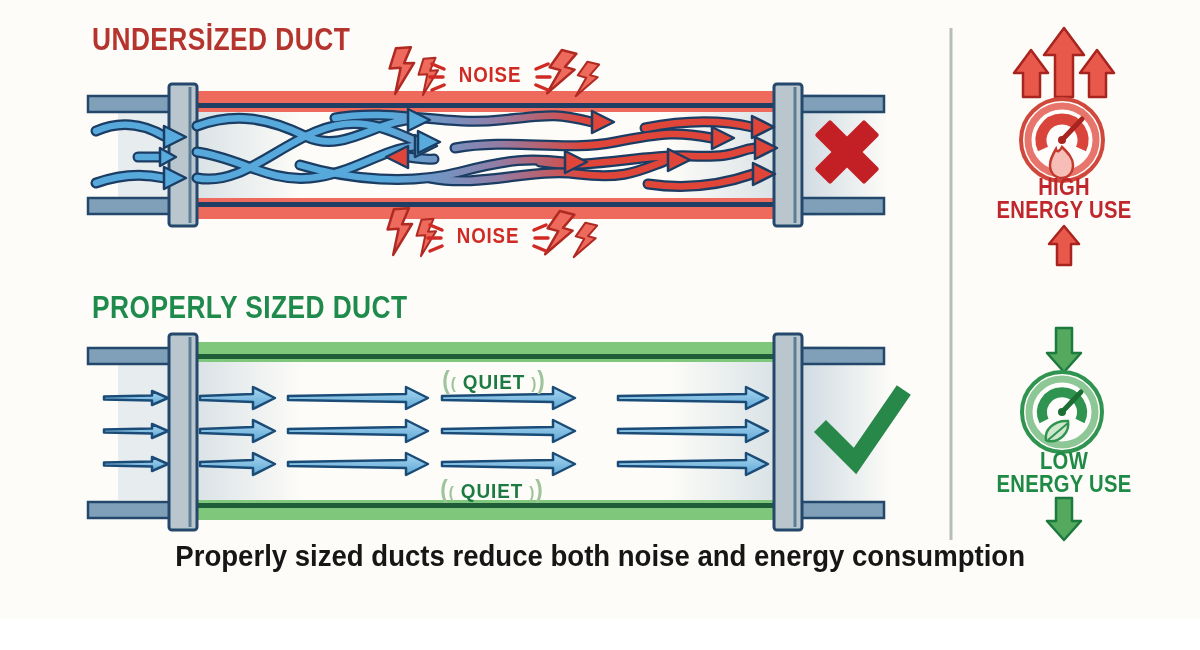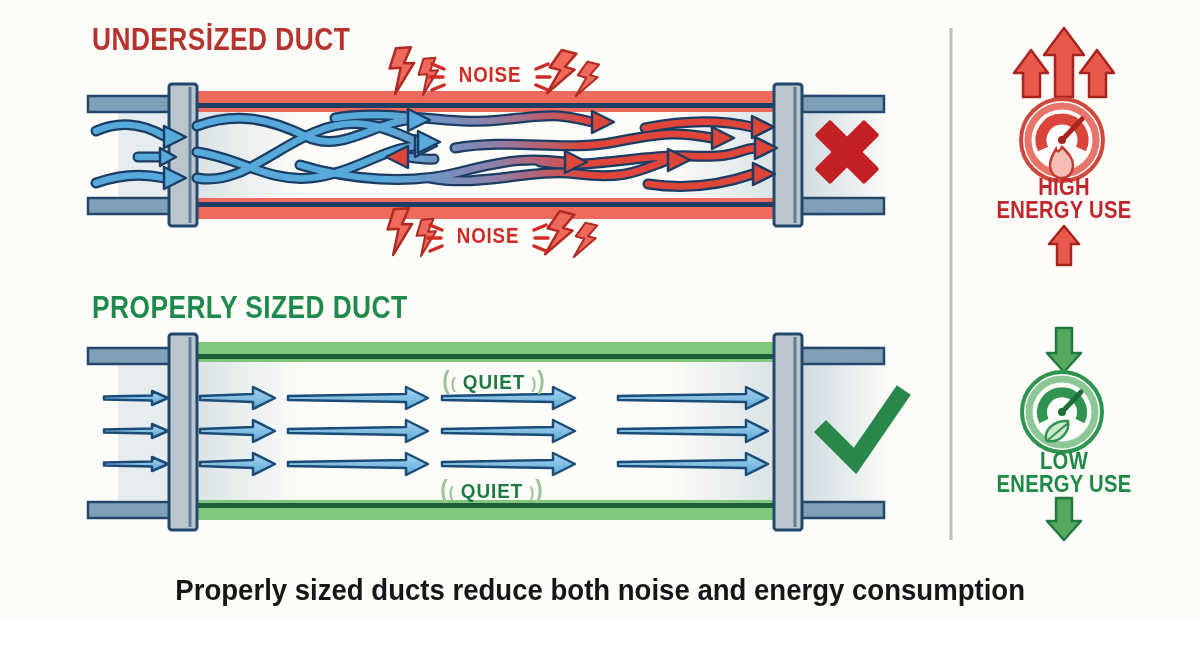--- a/index.html
+++ b/index.html
@@ -14,21 +14,21 @@
   .noise{color:#cf2a24;font-weight:bold;font-size:22px;letter-spacing:1px;
          transform:translate(-50%,-50%) scaleX(.85);}
   .quiet{font-weight:bold;font-size:21px;color:#1c7a42;letter-spacing:1px;
          transform:translate(-50%,-50%) scaleX(.9);}
   .quiet .po{color:#9dc49a;font-size:25px;}
   .quiet .pi{color:#9dc49a;font-size:17px;}
   .energy{text-align:center;font-weight:bold;font-size:23px;line-height:23px;letter-spacing:.3px;
           transform:translateX(-50%) scaleX(.88);}
   .e-high{color:#c0272d;}
   .e-low{color:#1e8a45;}
-  .caption{left:0;right:0;text-align:center;top:574px;font-size:29px;font-weight:bold;color:#161616;}
+  .caption{left:0;right:0;text-align:center;top:540px;font-size:29px;font-weight:bold;color:#161616;}
   .caption span{display:inline-block;transform:scaleX(.95);}
 </style>
 </head>
 <body>
 
 <div class="stage">
 
 <svg class="canvas" width="1200" height="650" viewBox="0 0 1200 650">
   <defs>
     <linearGradient id="flow" gradientUnits="userSpaceOnUse" x1="197" y1="0" x2="770" y2="0">

